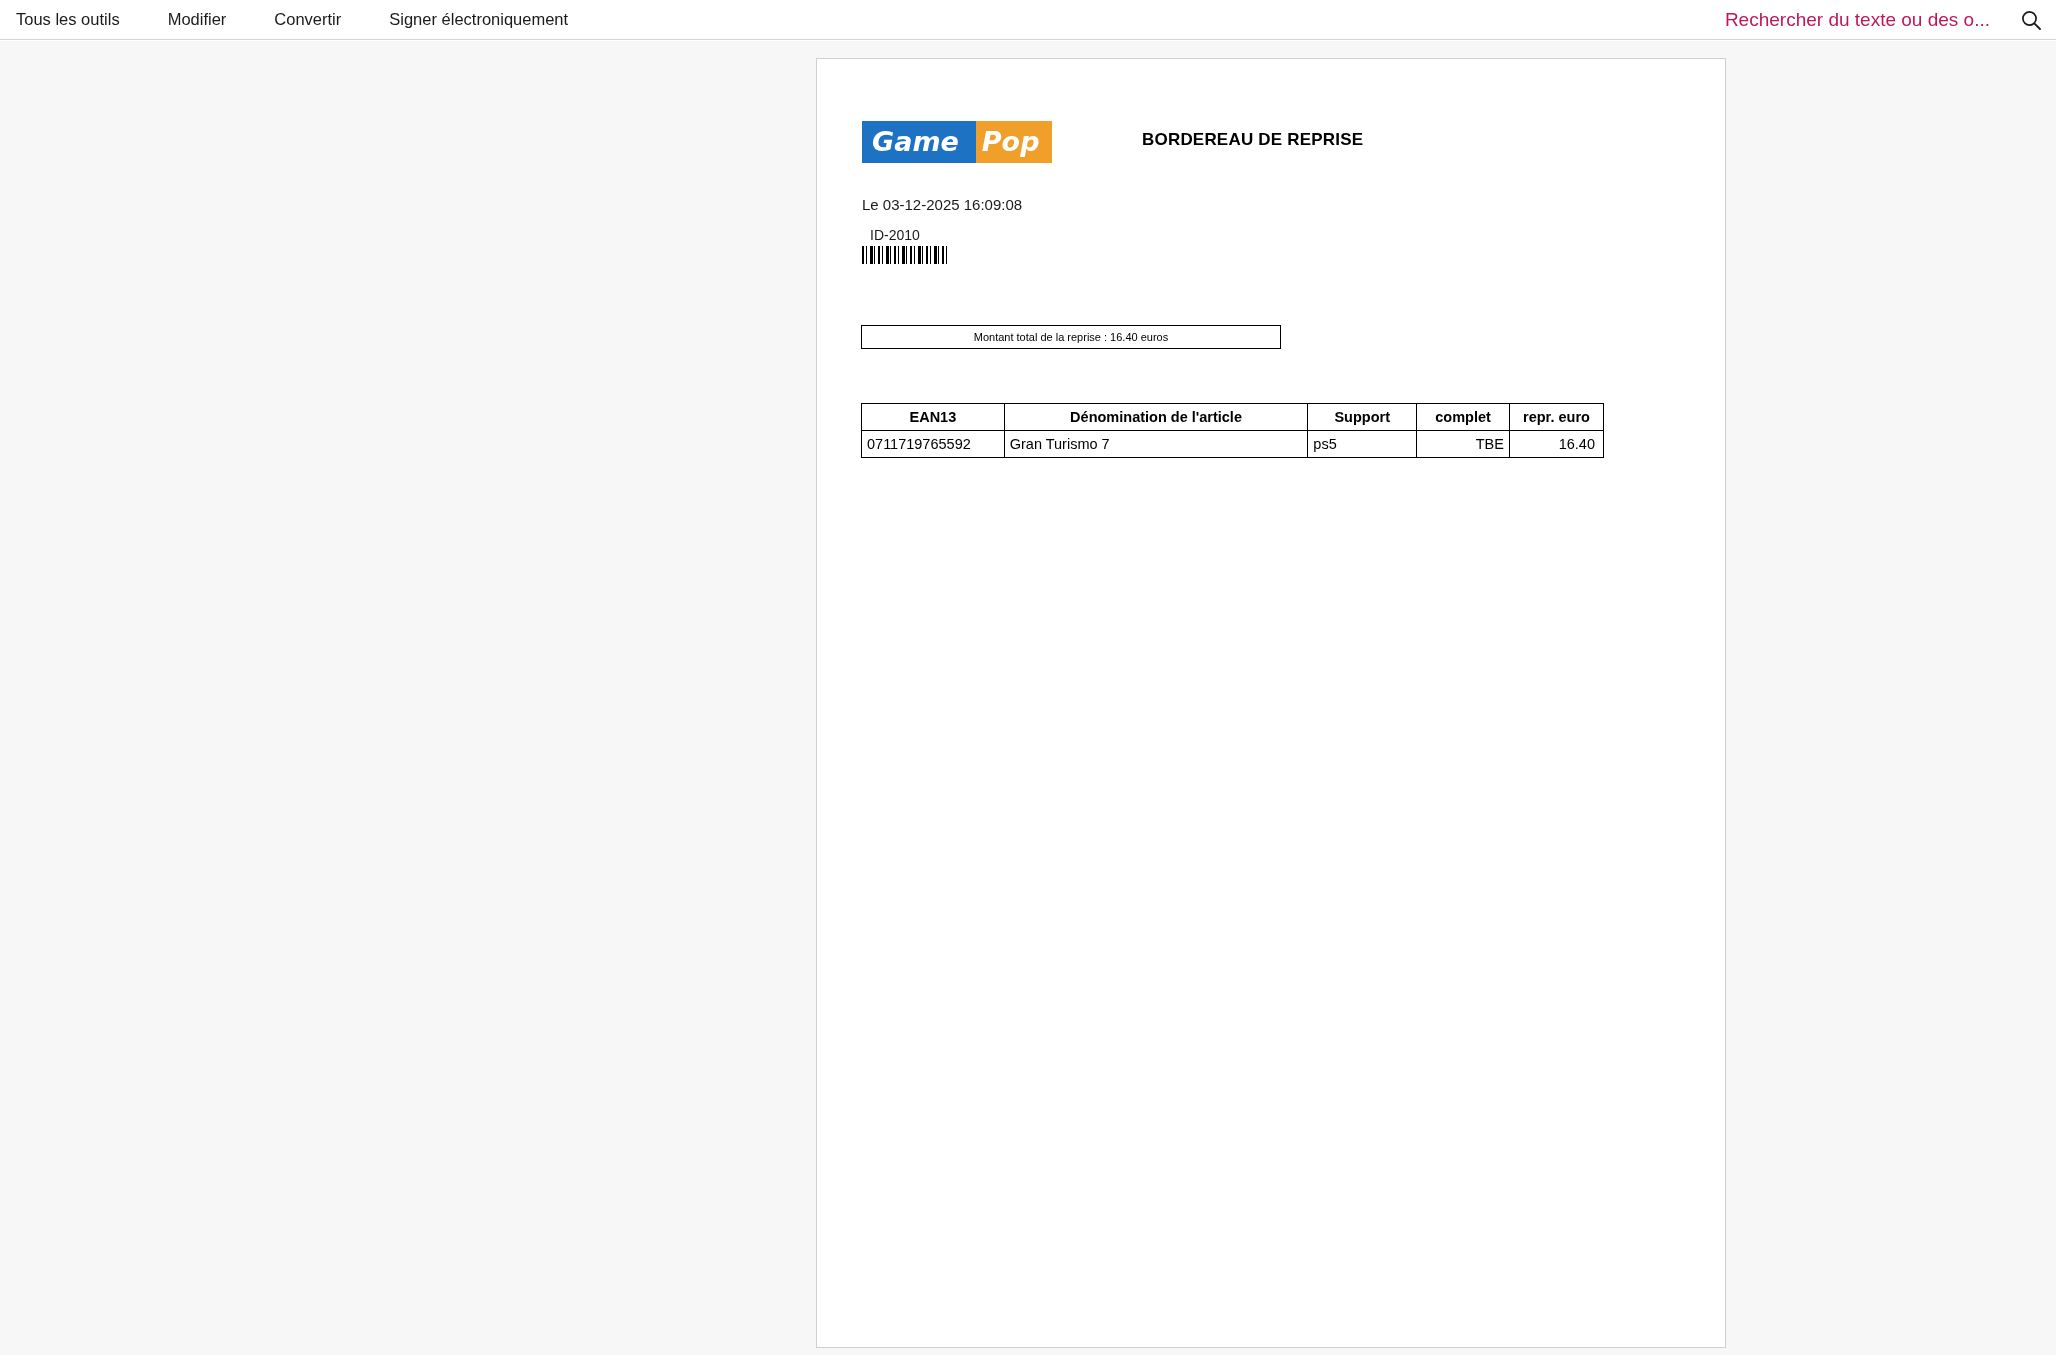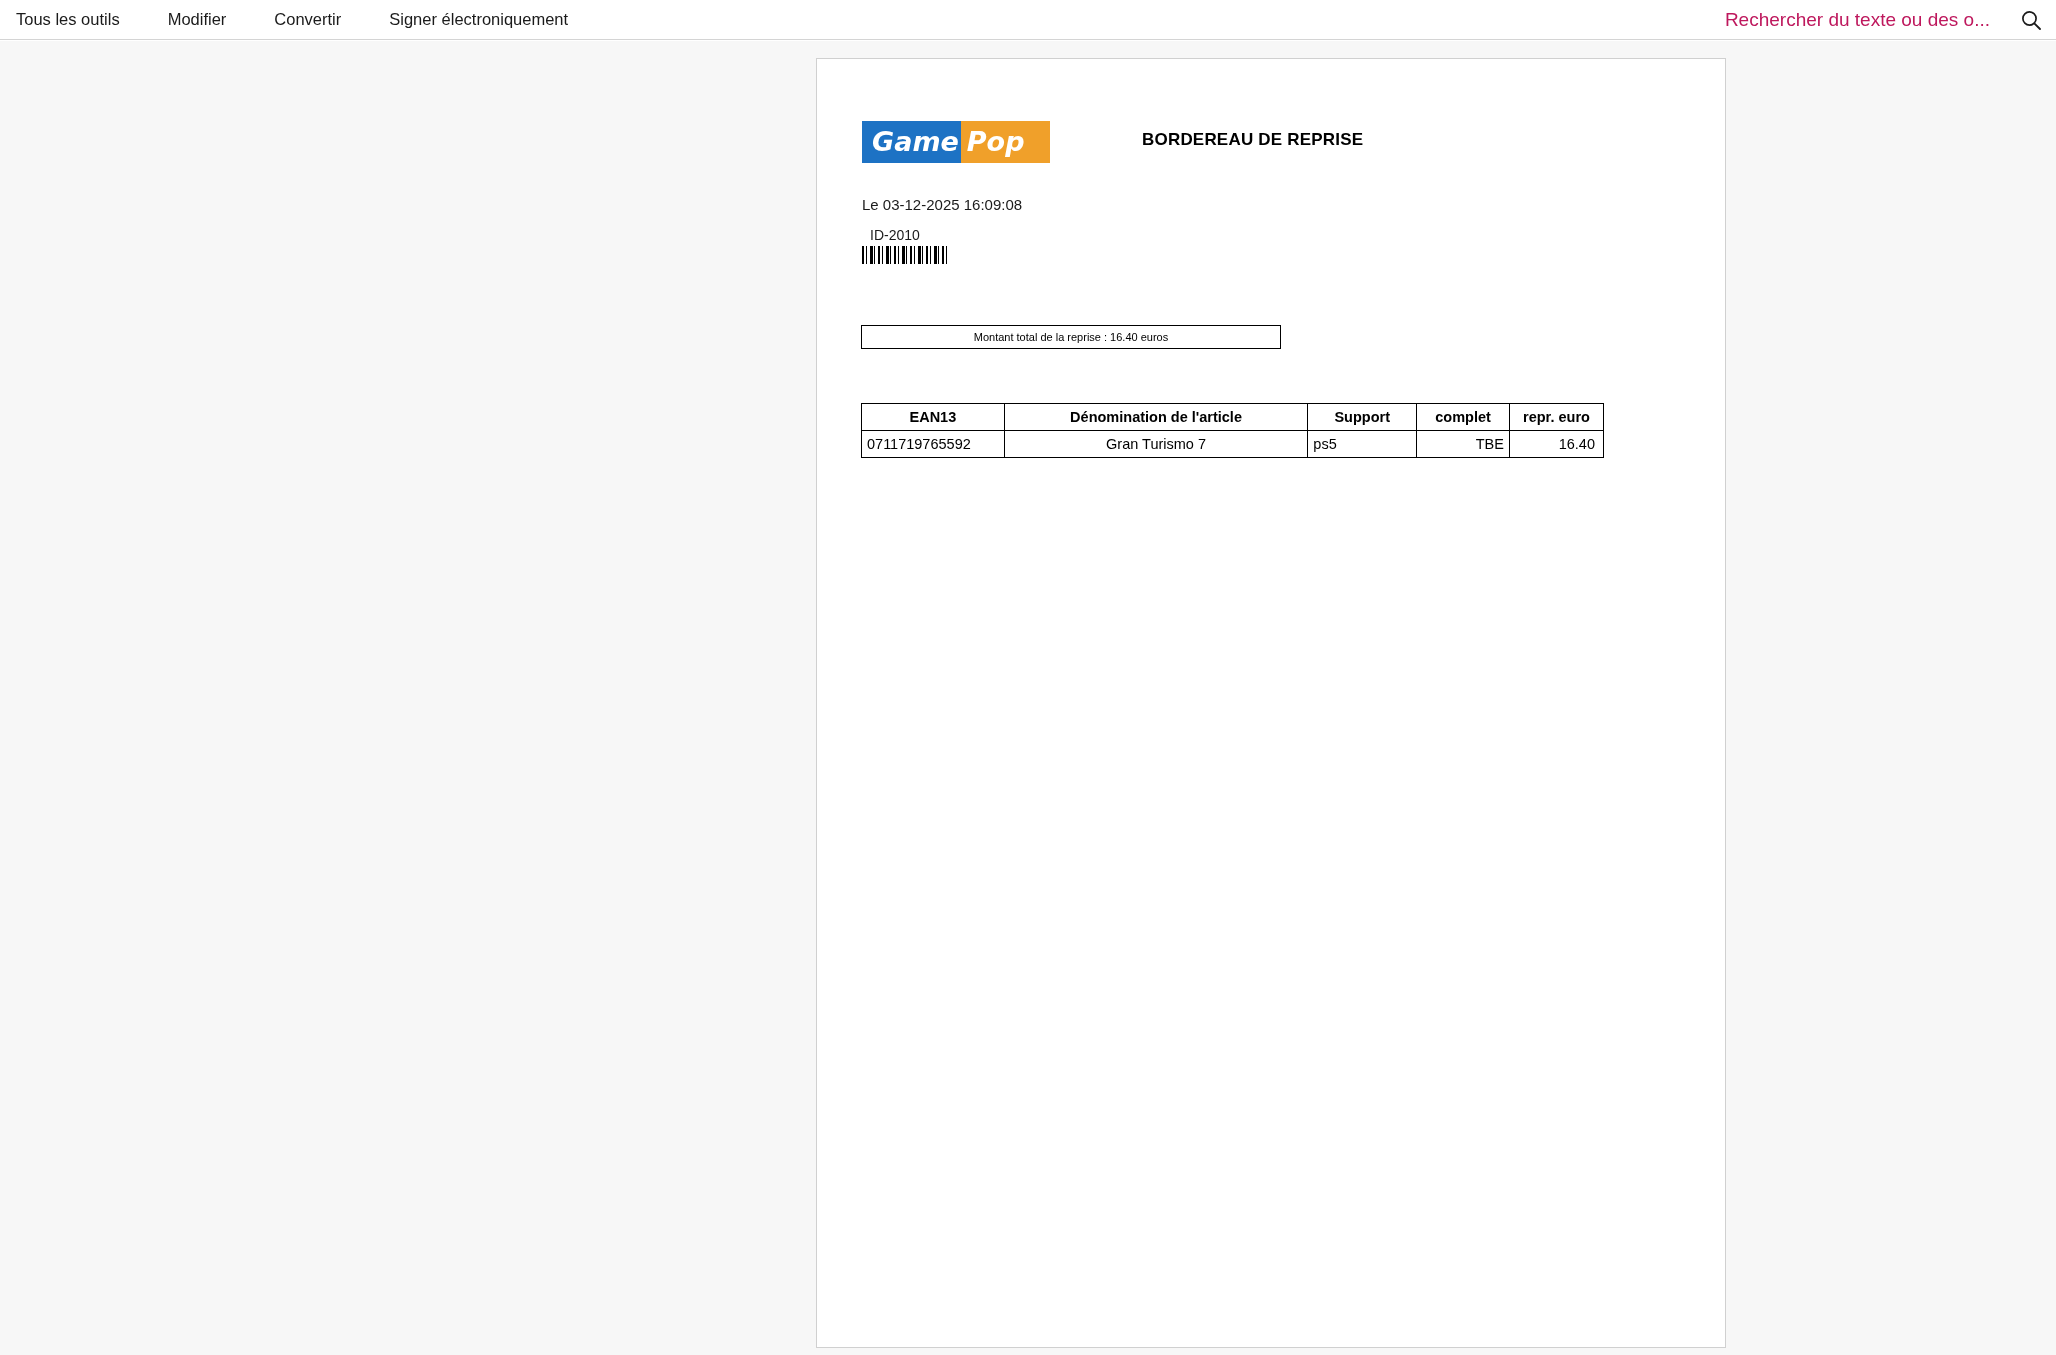--- a/index.html
+++ b/index.html
@@ -135,21 +135,21 @@
     display: flex;
     font-weight: bold;
     font-style: italic;
     font-size: 27px;
     line-height: 42px;
     color: #ffffff;
     font-family: "DejaVu Sans", sans-serif;
   }
   .logo-game {
     background: #1d72c4;
-    padding: 0 2px 0 10px;
+    padding: 0 17px 0 10px;
     flex: 0 0 auto;
   }
   .logo-pop {
     background: #f0a02a;
     padding: 0 12px 0 6px;
     flex: 1 1 auto;
   }
 
   .doc-title {
     position: absolute;
@@ -220,21 +220,21 @@
   }
   .items-table th,
   .items-table td {
     border: 1px solid #000;
     height: 27px;
     padding: 0 5px;
     font-weight: normal;
   }
   .items-table th { font-weight: bold; text-align: center; }
   .items-table td.c-ean   { width: 126px; text-align: left; }
-  .items-table td.c-name  { width: 268px; text-align: center; }
+  .items-table td.c-name  { width: 268px; text-align: left; }
   .items-table td.c-supp  { width: 96px;  text-align: left; }
   .items-table td.c-comp  { width: 82px;  text-align: right; border-radius: 11px; }
   .items-table td.c-price { width: 83px;  text-align: right; padding-right: 8px; }
 
   
   .doc-footer {
     position: absolute;
     left: 0;
     bottom: 24px;
     width: 100%;

